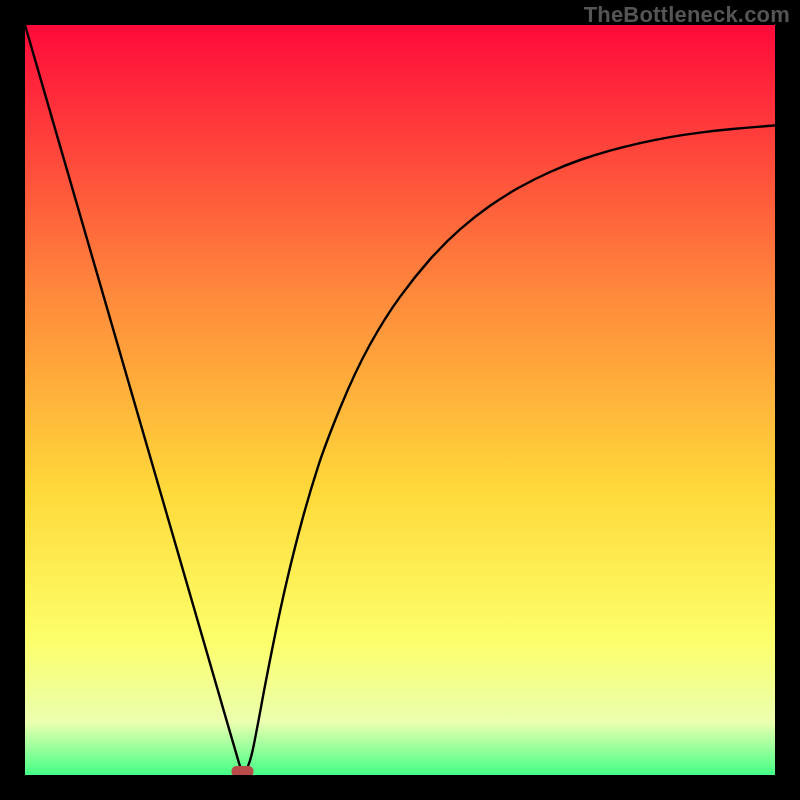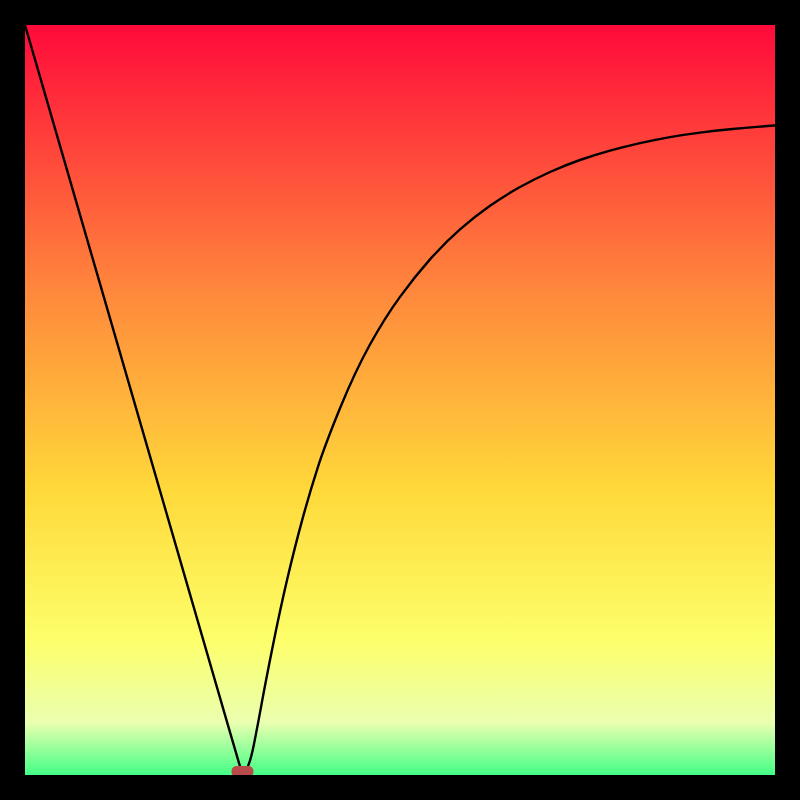--- a/index.html
+++ b/index.html
@@ -38,20 +38,21 @@
   .plot svg {
     display: block;
     width: 750px;
     height: 750px;
   }
 </style>
 </head>
 <body>
 
 <div class="outer">
+  <div class="watermark">TheBottleneck.com</div>
 
   <div class="plot">
     <svg viewBox="0 0 750 750">
       <defs>
         <linearGradient id="bg-grad" x1="0" y1="0" x2="0" y2="1">
           <stop id="g-top" offset="0%" stop-color="#ff0a3a"></stop>
           <stop id="g-m1" offset="35%" stop-color="#ff863c"></stop>
           <stop id="g-m2" offset="62%" stop-color="#ffd93a"></stop>
           <stop id="g-l1" offset="82%" stop-color="#fdff6a"></stop>
           <stop id="g-l2" offset="93%" stop-color="#eaffb0"></stop>

